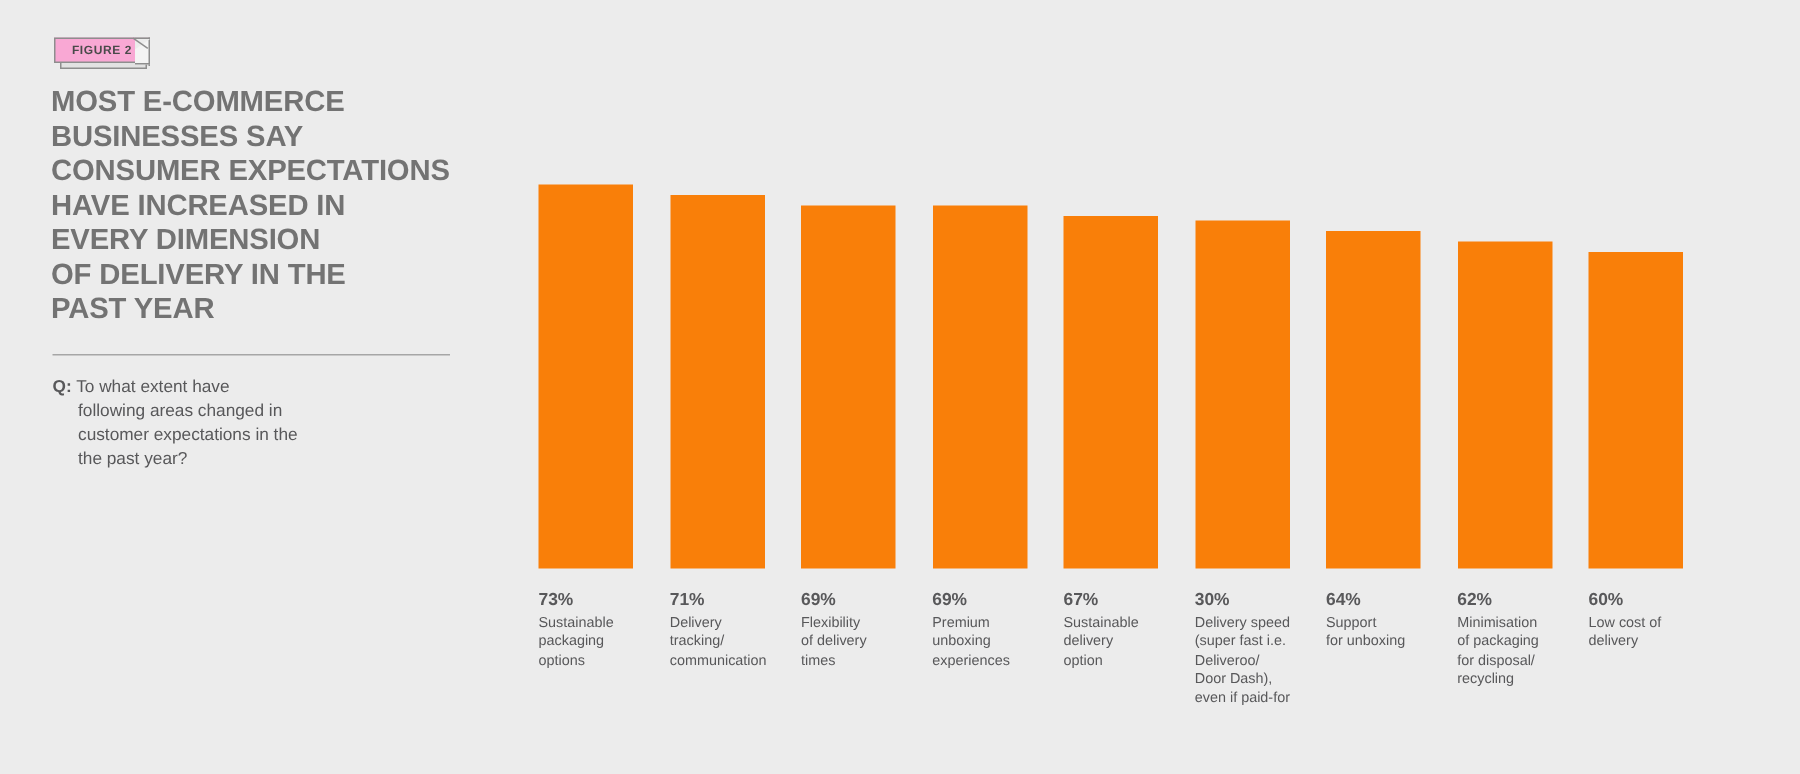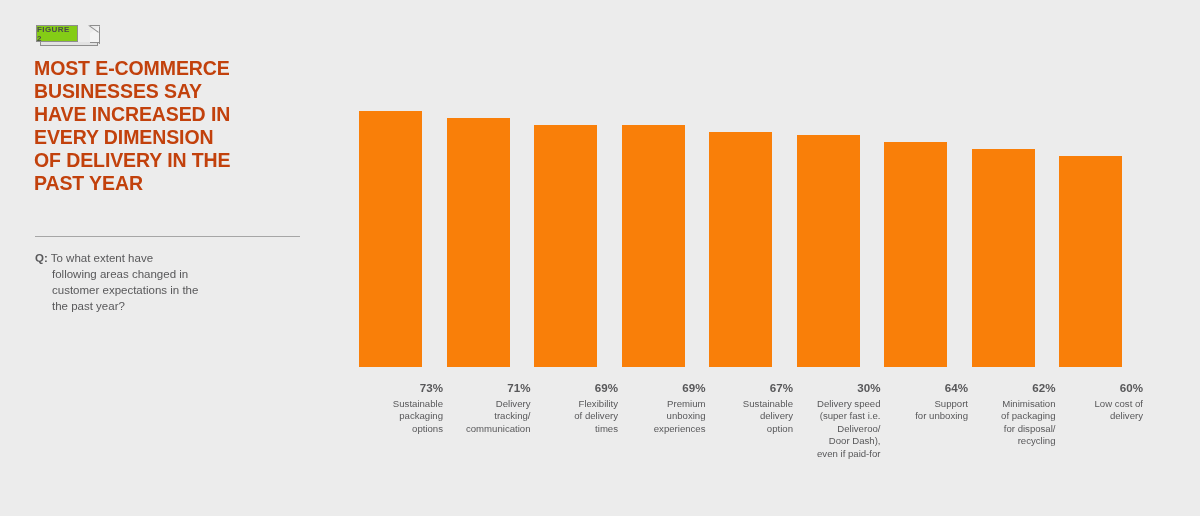--- a/index.html
+++ b/index.html
@@ -21,23 +21,23 @@
     left: 0; top: 0;
     width: 340px;
     height: 516px;
   }
 
   
   #figure-badge {
     position: absolute;
     left: 36px;
     top: 25px;
-    width: 42px;
+    width: 64px;
     height: 17px;
-    background: #84cc16;
+    background: #f9a8d4;
     border: 1px solid #8e8e8e;
     box-sizing: border-box;
   }
   #figure-badge .badge-label {
     position: absolute;
     left: 0; right: 0; top: 0; bottom: 0;
     display: flex;
     align-items: center;
     justify-content: center;
     font-size: 8px;
@@ -98,21 +98,21 @@
   
   #headline {
     position: absolute;
     left: 34px;
     top: 57px;
     width: 290px;
     font-size: 19.5px;
     font-weight: bold;
     line-height: 23px;
     letter-spacing: -0.1px;
-    color: #c2410c;
+    color: #737373;
     text-transform: uppercase;
   }
   #headline .hl-line { display: block; white-space: nowrap; }
 
   
   #question-divider {
     position: absolute;
     left: 35px;
     top: 236px;
     width: 265px;
@@ -141,24 +141,23 @@
   }
   #question-block .q-line.first {
     padding-left: 0;
     text-indent: 0;
   }
 
   
   #chart-area {
     position: absolute;
     left: 359px;
-    top: 0;
+    top: 12px;
     width: 760px;
     height: 448px;
-    text-align: right;
   }
   #bars-row {
     position: absolute;
     left: 0;
     top: 0;
     width: 760px;
     height: 367px;
   }
   .bar-slot {
     position: absolute;
@@ -205,20 +204,21 @@
     <div class="badge-fold">
       <div class="badge-fold-cut"></div>
       <div class="badge-fold-line"></div>
     </div>
     <div class="badge-label">FIGURE 2</div>
   </div>
 
   <div id="headline">
       <span class="hl-line">MOST E-COMMERCE</span>
       <span class="hl-line">BUSINESSES SAY</span>
+      <span class="hl-line">CONSUMER EXPECTATIONS</span>
       <span class="hl-line">HAVE INCREASED IN</span>
       <span class="hl-line">EVERY DIMENSION</span>
       <span class="hl-line">OF DELIVERY IN THE</span>
       <span class="hl-line">PAST YEAR</span>
     </div>
 
   <div id="question-divider"></div>
 
   <div id="question-block">
       <span class="q-line first"><span class="q-mark">Q:</span> To what extent have</span>

